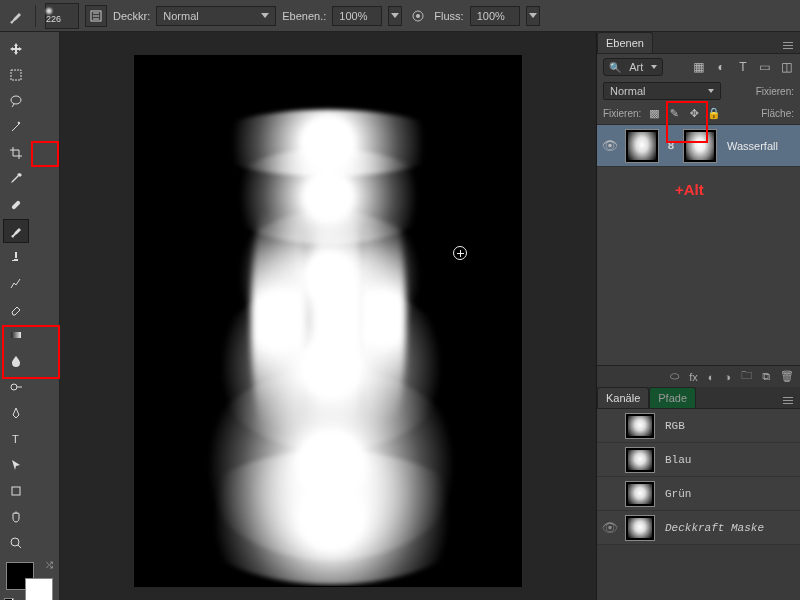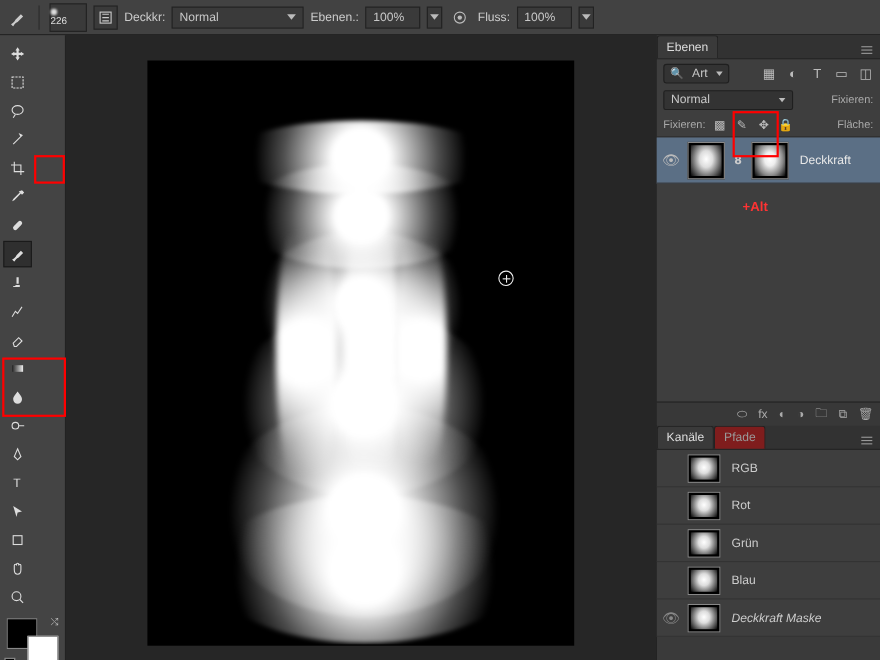--- a/index.html
+++ b/index.html
@@ -42,21 +42,21 @@
   .wfall .mist { position:absolute; border-radius:50%; background:radial-gradient(circle,#fff 0%, #fff 20%, rgba(255,255,255,0.3) 55%, transparent 75%); filter:blur(2px); mix-blend-mode:screen;}
   .cursor { position:absolute; width:14px;height:14px;border:1px solid #eee;border-radius:50%; left:318px; top:190px;}
   .cursor:before,.cursor:after{content:"";position:absolute;background:#eee;}
   .cursor:before{left:6px;top:3px;width:1px;height:7px;}
   .cursor:after{top:6px;left:3px;height:1px;width:7px;}
 
   
   .panels { width:204px; background:#3a3a3a; display:flex; flex-direction:column; border-left:1px solid #1a1a1a;}
   .panel-tabs { height:22px; background:#323232; display:flex; align-items:flex-end; border-bottom:1px solid #222;}
   .panel-tabs .tab { padding:4px 8px; font-size:11px; color:#ddd; background:#3a3a3a; border:1px solid #222; border-bottom:none; border-top-left-radius:3px;border-top-right-radius:3px;}
-  .panel-tabs .tab.inactive{ background:#7f1d1d; color:#999;}
+  .panel-tabs .tab.inactive{ background:#14532d; color:#999;}
   .panel-tabs .menu { margin-left:auto; width:16px;height:16px; display:flex;flex-direction:column;gap:2px;align-items:center;justify-content:center; margin-right:4px;}
   .panel-tabs .menu span{width:10px;height:1px;background:#999;}
 
   .panel-body { background:#3e3e3e; }
   .filter-row { display:flex; align-items:center; padding:4px 6px; gap:4px;}
   .filter-row .combo { flex:0 0 auto; height:18px; background:#333; border:1px solid #1f1f1f; display:flex; align-items:center; padding:0 5px; gap:4px; min-width:60px; justify-content:space-between; border-radius:3px;}
   .filter-row .combo .mag{font-size:10px;}
   .filter-row .combo .caret { width:0;height:0;border-left:3px solid transparent;border-right:3px solid transparent;border-top:4px solid #bbb;}
   .filter-row .icons { margin-left:auto; display:flex; gap:8px;}
   .filter-row .icons span { width:14px;height:14px;color:#bbb;font-size:12px; display:flex;align-items:center;justify-content:center;}
@@ -75,29 +75,29 @@
   .layer-row { display:flex; align-items:center; height:42px; padding:0 4px; gap:6px; border-bottom:1px solid #333;}
   .layer-row.sel { background:#5b6f85;}
   .layer-row .eye { width:18px; text-align:center; font-size:13px; color:#bbb;}
   .layer-row .thumb { width:34px;height:34px;border:1px solid #888; background:#000; position:relative; overflow:hidden;}
   .layer-row .thumb .mini-w { position:absolute; inset:2px; background:radial-gradient(ellipse 70% 90% at 50% 45%, #fff 0%, #ddd 30%, #555 70%, #000 95%);}
   .layer-row .link { width:12px; font-size:10px; color:#ccc; text-align:center;}
   .layer-row .mask { width:34px;height:34px;border:1px solid #888; background:#000; position:relative; overflow:hidden;}
   .layer-row .mask .mini-w { position:absolute; inset:2px; background:radial-gradient(ellipse 70% 90% at 50% 45%, #fff 0%, #eee 25%, #888 60%, #000 95%);}
   .layer-row .lname { color:#e8e8e8; font-size:11px; margin-left:4px;}
 
-  .anno { position:absolute; color:#f33; font-size:12px; font-weight:bold; }
+  .anno { position:absolute; color:#f33; font-size:15px; font-weight:bold; }
 
   .panel-footer { height:22px; border-top:1px solid #222; background:#383838; display:flex; align-items:center; justify-content:flex-end; gap:10px; padding:0 6px;}
   .panel-footer span { font-size:11px; color:#aaa;}
 
   
   .chan-list .layer-row { height:34px;}
   .chan-list .layer-row .thumb { width:30px;height:26px;}
-  .chan-list .layer-row .lname { color:#ccc; }
+  .chan-list .layer-row .lname { color:#ccc;font-family:Liberation Mono, monospace; }
   .chan-list .layer-row .eye { color:#888;}
   .chan-list .layer-row .lname.italic { font-style:italic;}
 </style>
 </head>
 <body>
 
 <div class="optbar">
   <div class="brush-icon">
     <svg width="16" height="16" viewBox="0 0 16 16">
         <path d="M2 14c2-1 3-2 4-4l5-5 2 2-5 5c-2 1-3 2-4 4z"></path>
@@ -325,21 +325,21 @@
       <div class="layer-list" style="position:relative;">
         <div class="layer-row sel">
           <div class="eye">👁</div>
           <div class="thumb">
               <div class="mini-w"></div>
             </div>
           <div class="link">𝟴</div>
           <div class="mask">
               <div class="mini-w"></div>
             </div>
-          <div class="lname">Deckkraft</div>
+          <div class="lname">Wasserfall</div>
         </div>
         <div class="anno" style="left:78px; top:56px;">+Alt</div>
       </div>
     </div>
     <div class="panel-footer">
       <span>⬭</span>
       <span>fx</span>
       <span>◐</span>
       <span>◑</span>
       <span>🗀</span>
@@ -362,37 +362,30 @@
         <div class="thumb">
             <div class="mini-w"></div>
           </div>
         <div class="lname">RGB</div>
       </div>
       <div class="layer-row">
         <div class="eye"></div>
         <div class="thumb">
             <div class="mini-w"></div>
           </div>
-        <div class="lname">Rot</div>
+        <div class="lname">Blau</div>
       </div>
       <div class="layer-row">
         <div class="eye"></div>
         <div class="thumb">
             <div class="mini-w"></div>
           </div>
         <div class="lname">Grün</div>
       </div>
       <div class="layer-row">
-        <div class="eye"></div>
-        <div class="thumb">
-            <div class="mini-w"></div>
-          </div>
-        <div class="lname">Blau</div>
-      </div>
-      <div class="layer-row">
         <div class="eye">👁</div>
         <div class="thumb">
             <div class="mini-w"></div>
           </div>
         <div class="lname italic">Deckkraft Maske</div>
       </div>
     </div>
 
   </div>
 </div>

